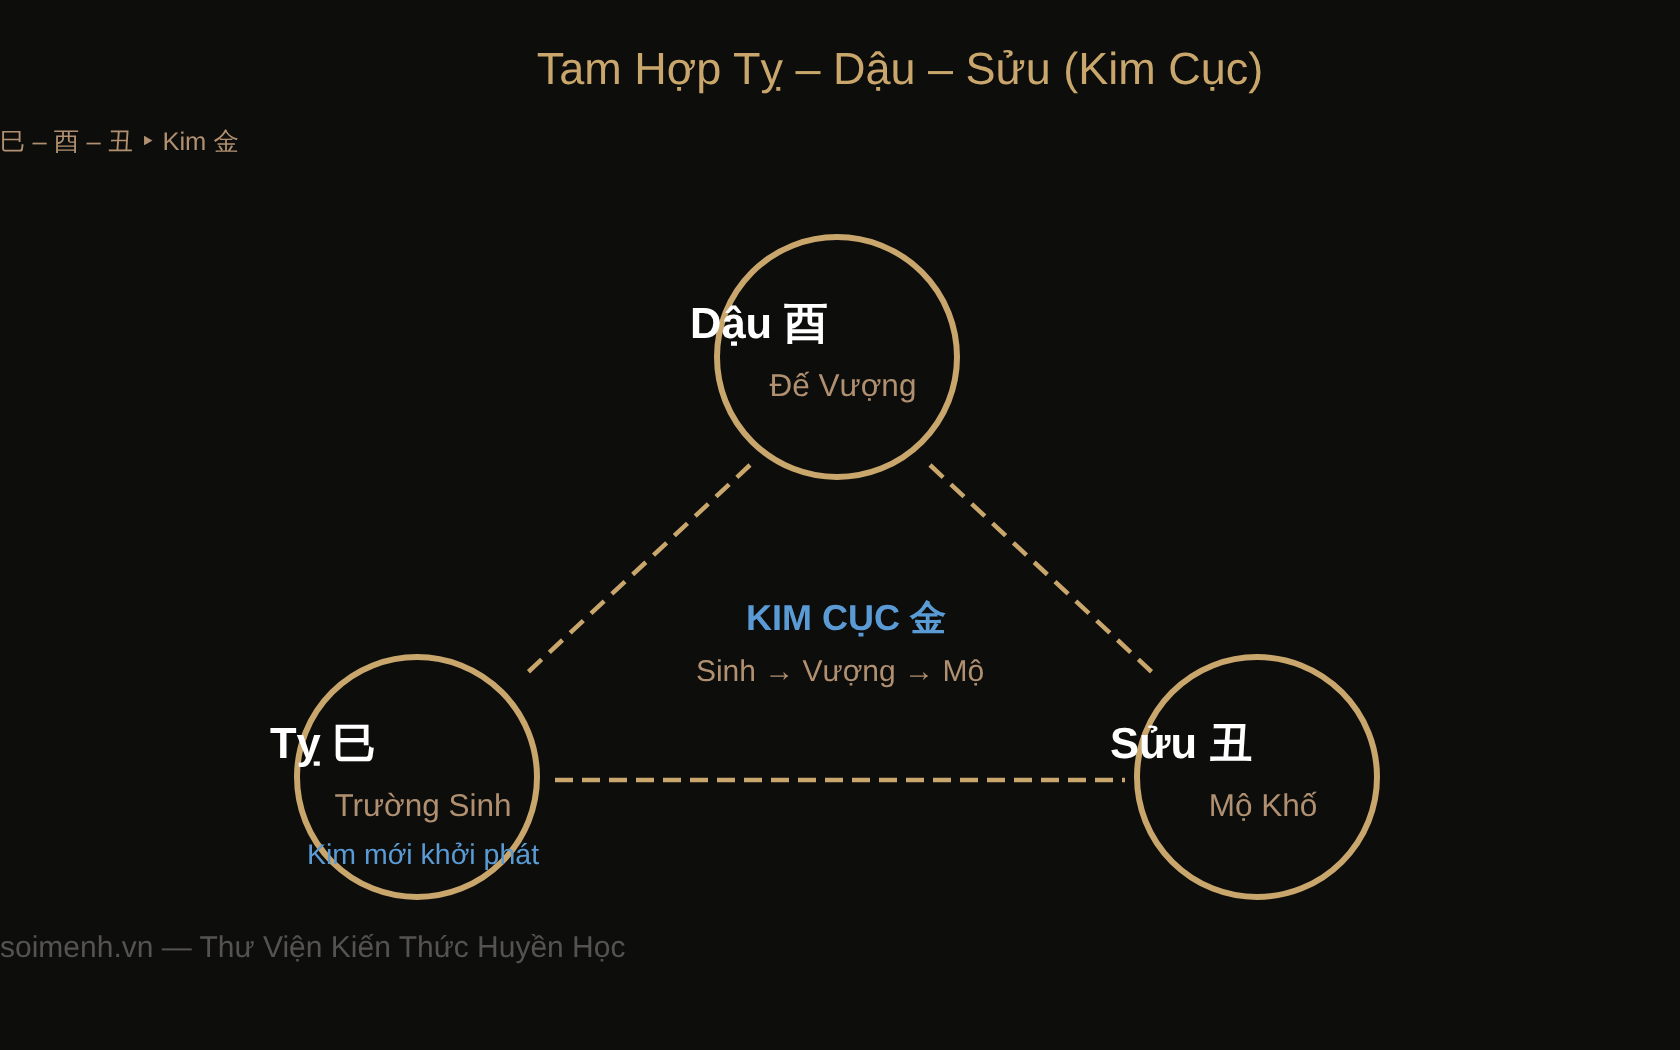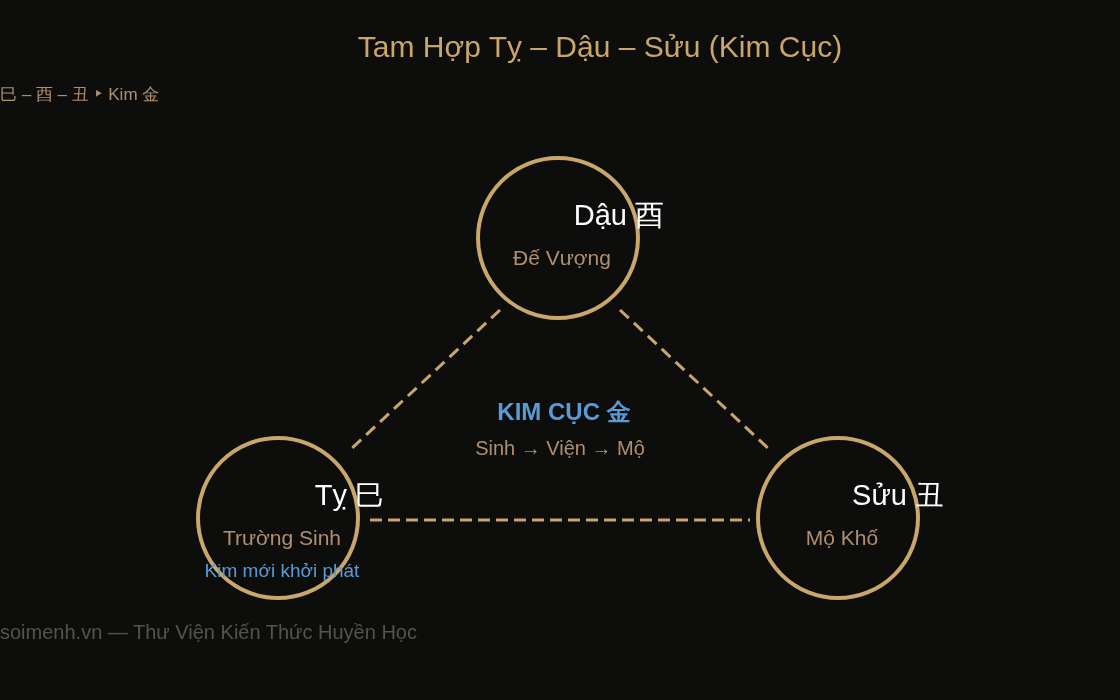--- a/index.html
+++ b/index.html
@@ -1,21 +1,21 @@
 <!DOCTYPE html>
 <html><head>
 <meta charset="utf-8">
 <style>
   html, body { margin:0; padding:0; }
   body { width:1120px; height:700px; background:#0d0d0c; overflow:hidden; position:relative; font-family:"Liberation Sans", "DejaVu Sans", sans-serif; }
   .title { position:absolute; left:0; top:30px; width:1120px; text-align:center; font-size:30px; font-weight:normal; color:#c9a66b;margin-left:40px; }
   .subtitle { position:absolute; left:0; top:83px; width:1120px; font-size:17px; color:#b09070; }
   svg.lines { position:absolute; left:0; top:0; }
   .node { position:absolute; width:164px; height:164px; border:4px solid #c9a66b; border-radius:50%; box-sizing:border-box; background:#0d0d0c; }
-  .node .name { position:absolute; left:-20px; width:204px; top:36px; text-align:right; font-size:29px; font-weight:normal; color:#ffffff; }
+  .node .name { position:absolute; left:-20px; width:204px; top:36px; text-align:left; font-size:29px; font-weight:bold; color:#ffffff; }
   .node .stage { position:absolute; left:-20px; width:204px; top:86px; text-align:center; font-size:21px; color:#b09070; }
   .node .desc { position:absolute; left:-30px; width:224px; top:120px; text-align:center; font-size:19px; color:#5b9bd5; }
   .center-title { position:absolute; left:4px; width:1120px; top:396px; text-align:center; font-size:24px; font-weight:bold; color:#5b9bd5; }
   .center-sub { position:absolute; left:0; width:1120px; top:437px; text-align:center; font-size:20px; color:#b09070; }
   .footer { position:absolute; left:0; width:1120px; top:621px; text-align:left; font-size:20px; color:#55534f; }
 </style>
 </head>
 <body>
 
 <div class="title">Tam Hợp Tỵ – Dậu – Sửu (Kim Cục)</div>
@@ -37,15 +37,15 @@
   <div class="stage">Trường Sinh</div>
   <div class="desc">Kim mới khởi phát</div>
 </div>
 
 <div class="node" style="left:756px; top:436px;">
   <div class="name">Sửu 丑</div>
   <div class="stage">Mộ Khố</div>
 </div>
 
 <div class="center-title">KIM CỤC 金</div>
-<div class="center-sub">Sinh → Viện → Mộ</div>
+<div class="center-sub">Sinh → Vượng → Mộ</div>
 
 <div class="footer">soimenh.vn — Thư Viện Kiến Thức Huyền Học</div>
 
 </body></html>

